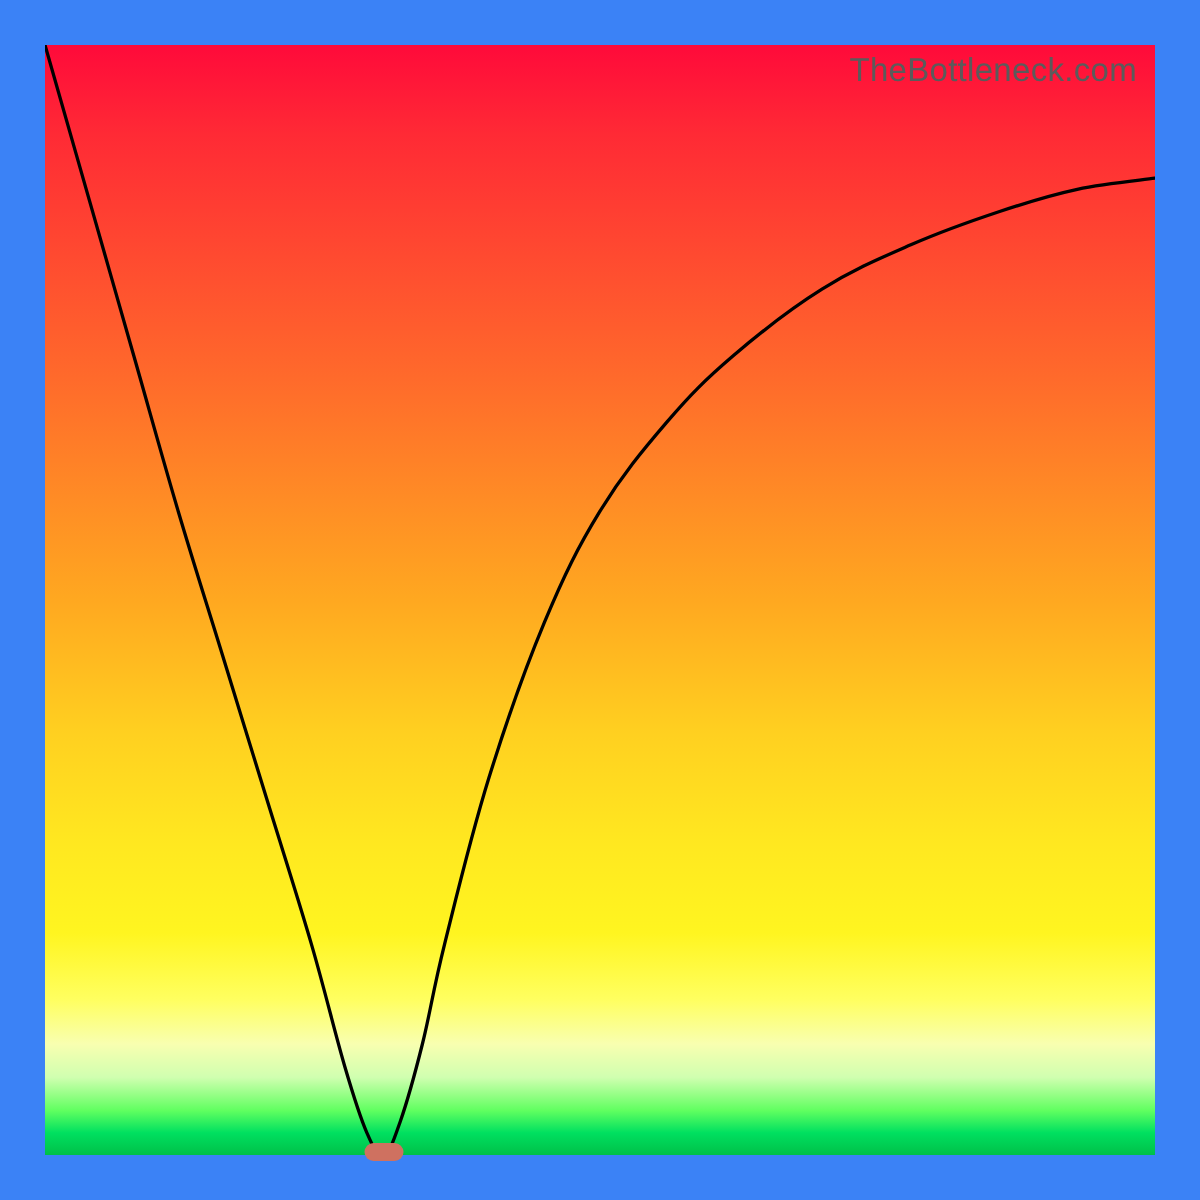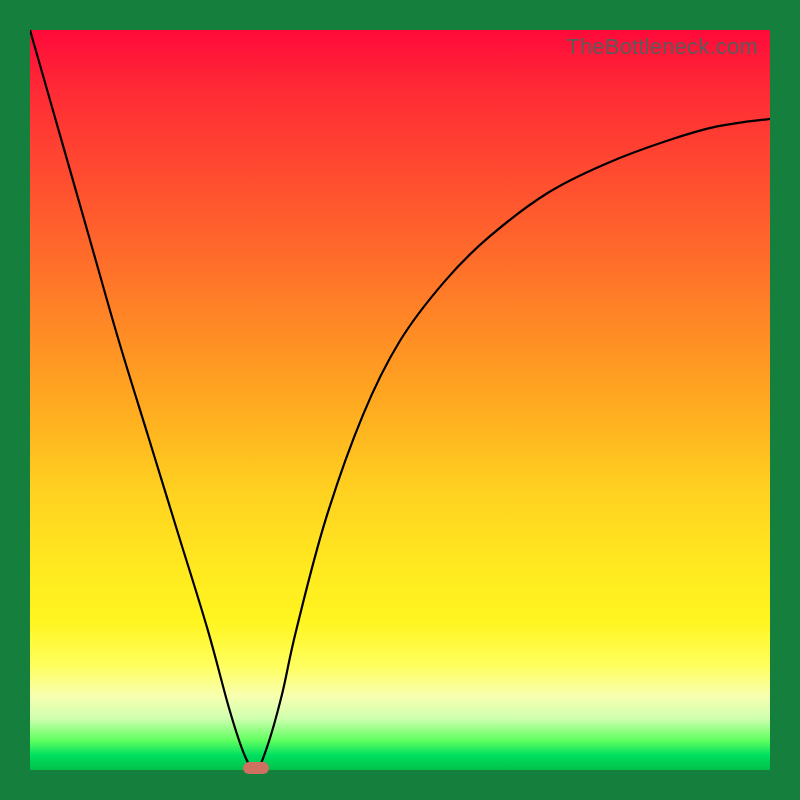--- a/index.html
+++ b/index.html
@@ -8,21 +8,21 @@
     width: 800px;
     height: 800px;
     background: #000;
     overflow: hidden;
     font-family: Arial, Helvetica, sans-serif;
   }
   .frame {
     position: relative;
     width: 800px;
     height: 800px;
-    background: #15803d;
+    background: #3b82f6;
   }
   .plot-area {
     position: absolute;
     left: 30px;
     top: 30px;
     width: 740px;
     height: 740px;
     
     background: linear-gradient(
       to bottom,

